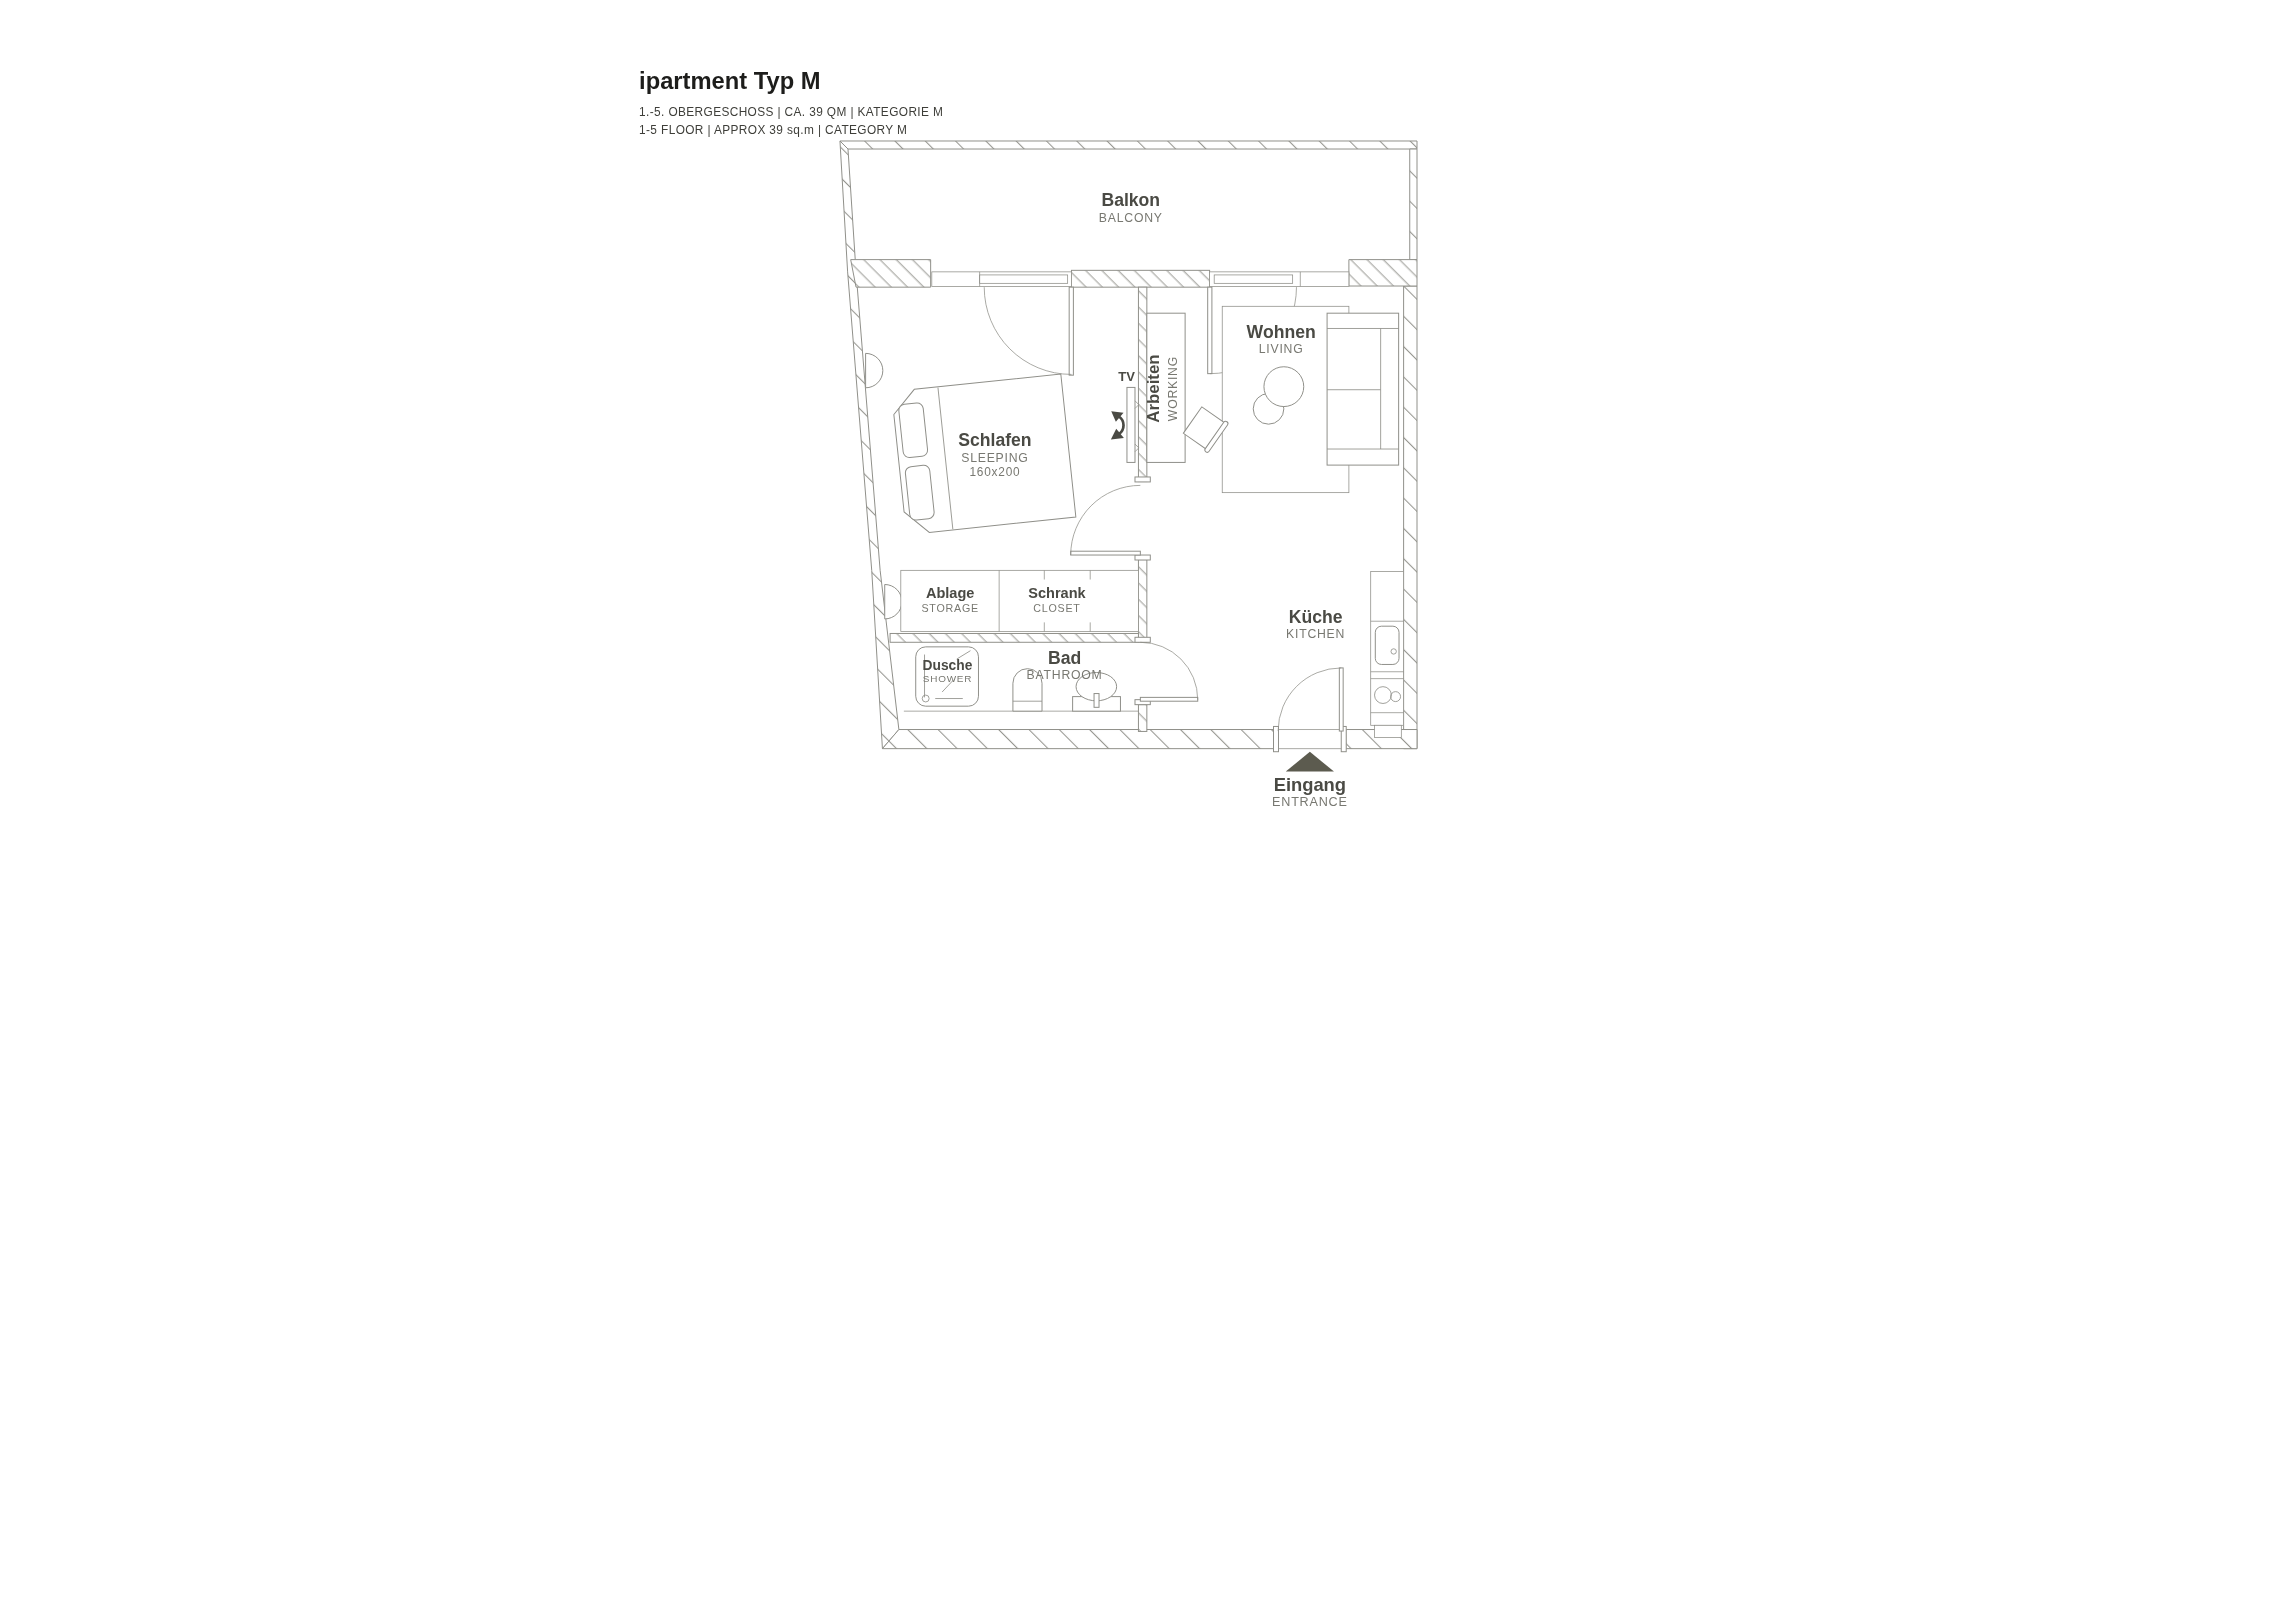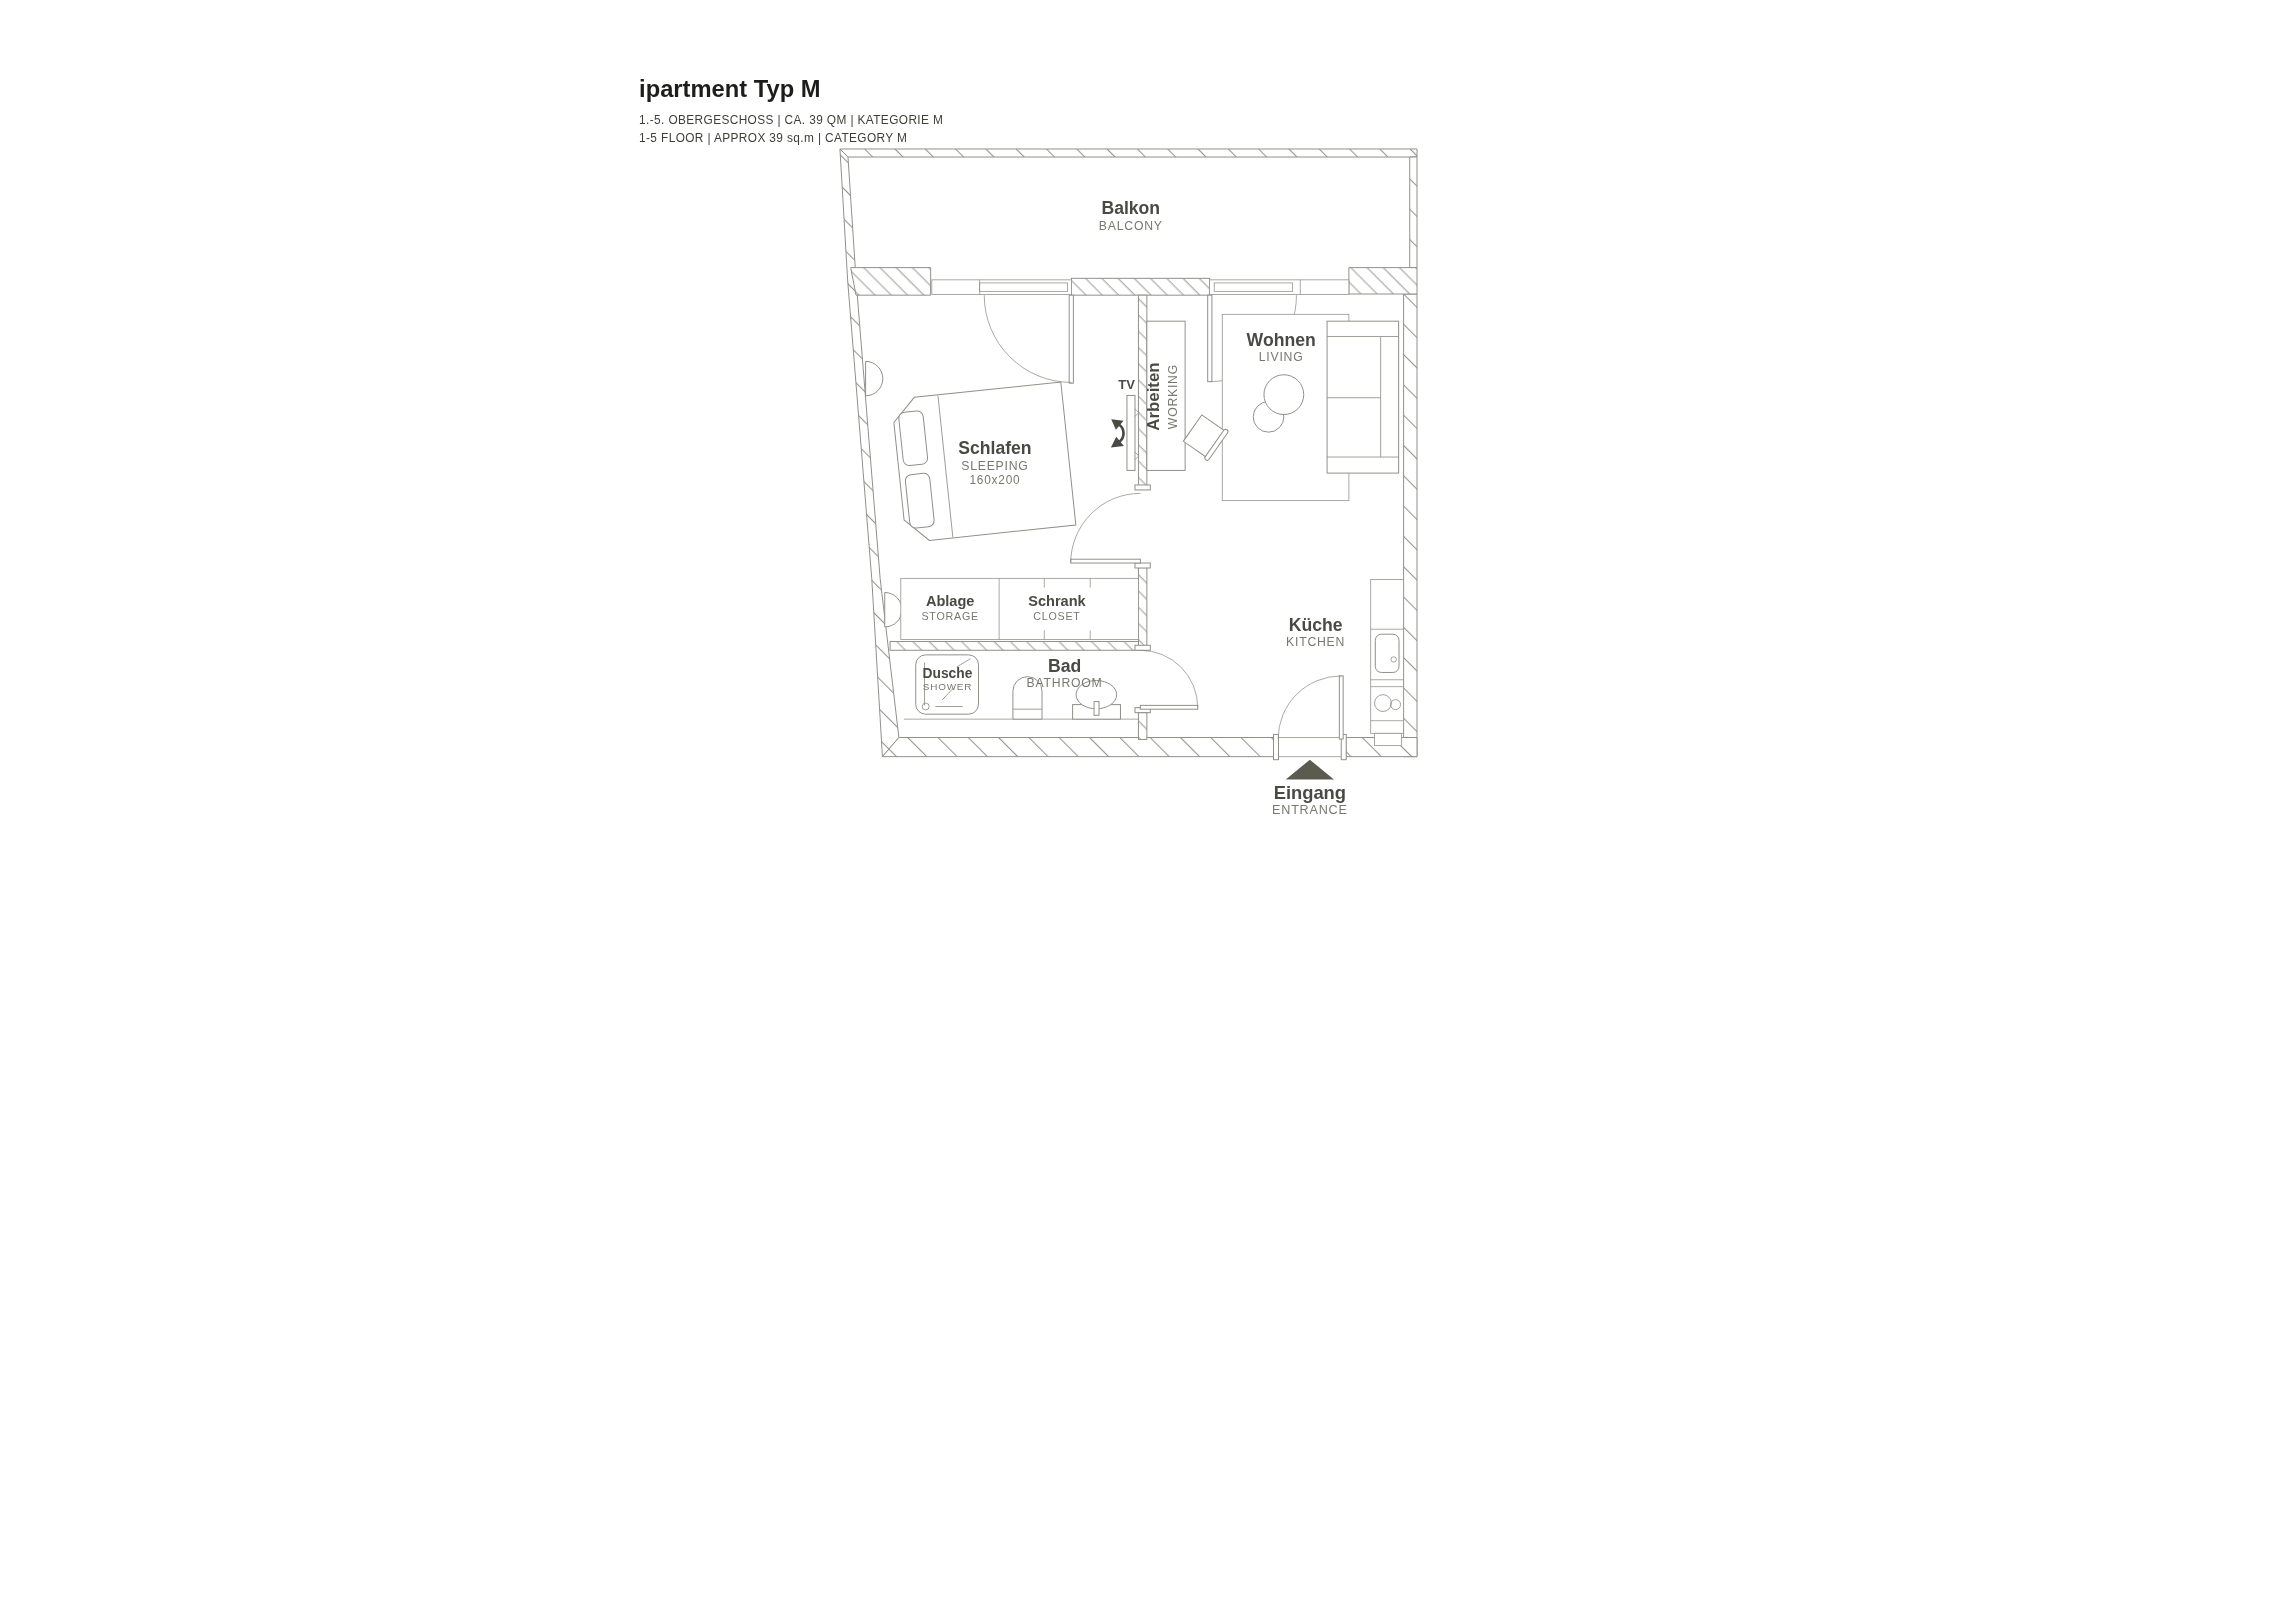--- a/index.html
+++ b/index.html
@@ -2,21 +2,21 @@
 <html style="--wall_line: #8f8f89; --furniture_line: #8f8f89; --label_dark: #4a4a44; --label_light: #787871; --title: #1d1d1b; --subtitle: #3e3e39; --accent_triangle: #5c5b4f; --background: #ffffff;font-size:12.2px"><head>
 <meta charset="utf-8">
 <style>
   :root{
     --wall_line:#8f8f89; --furniture_line:#8f8f89;
     --label_dark:#4a4a44; --label_light:#787871;
     --title:#1d1d1b; --subtitle:#3e3e39;
     --accent_triangle:#5c5b4f; --background:#ffffff;
   }
   html,body{margin:0;padding:0;background:var(--background);}
-  .stage{width:1148px;height:812px;margin:12px auto;background:var(--background);}
+  .stage{width:1148px;height:812px;margin:4px auto;background:var(--background);}
   svg{width:100%;height:100%;display:block;}
   .wall{fill:url(#hatchWide);stroke:var(--wall_line);stroke-width:2.6;}
   .wallT{fill:url(#hatchTight);stroke:var(--wall_line);stroke-width:2.6;}
   .lnthin{fill:none;stroke:var(--wall_line);stroke-width:2;}
   .wf{fill:#ffffff;stroke:var(--wall_line);stroke-width:2.6;}
   .wfthin{fill:#ffffff;stroke:var(--wall_line);stroke-width:2;}
   .fur{fill:#ffffff;stroke:var(--furniture_line);stroke-width:2.6;}
   .furln{fill:none;stroke:var(--furniture_line);stroke-width:2.2;}
   .t-title{font-family:"Liberation Sans",sans-serif;font-weight:700;font-size:62px;fill:var(--title);}
   .t-sub{font-family:"Liberation Sans",sans-serif;font-weight:400;font-size:31px;fill:var(--subtitle);letter-spacing:1px;}

